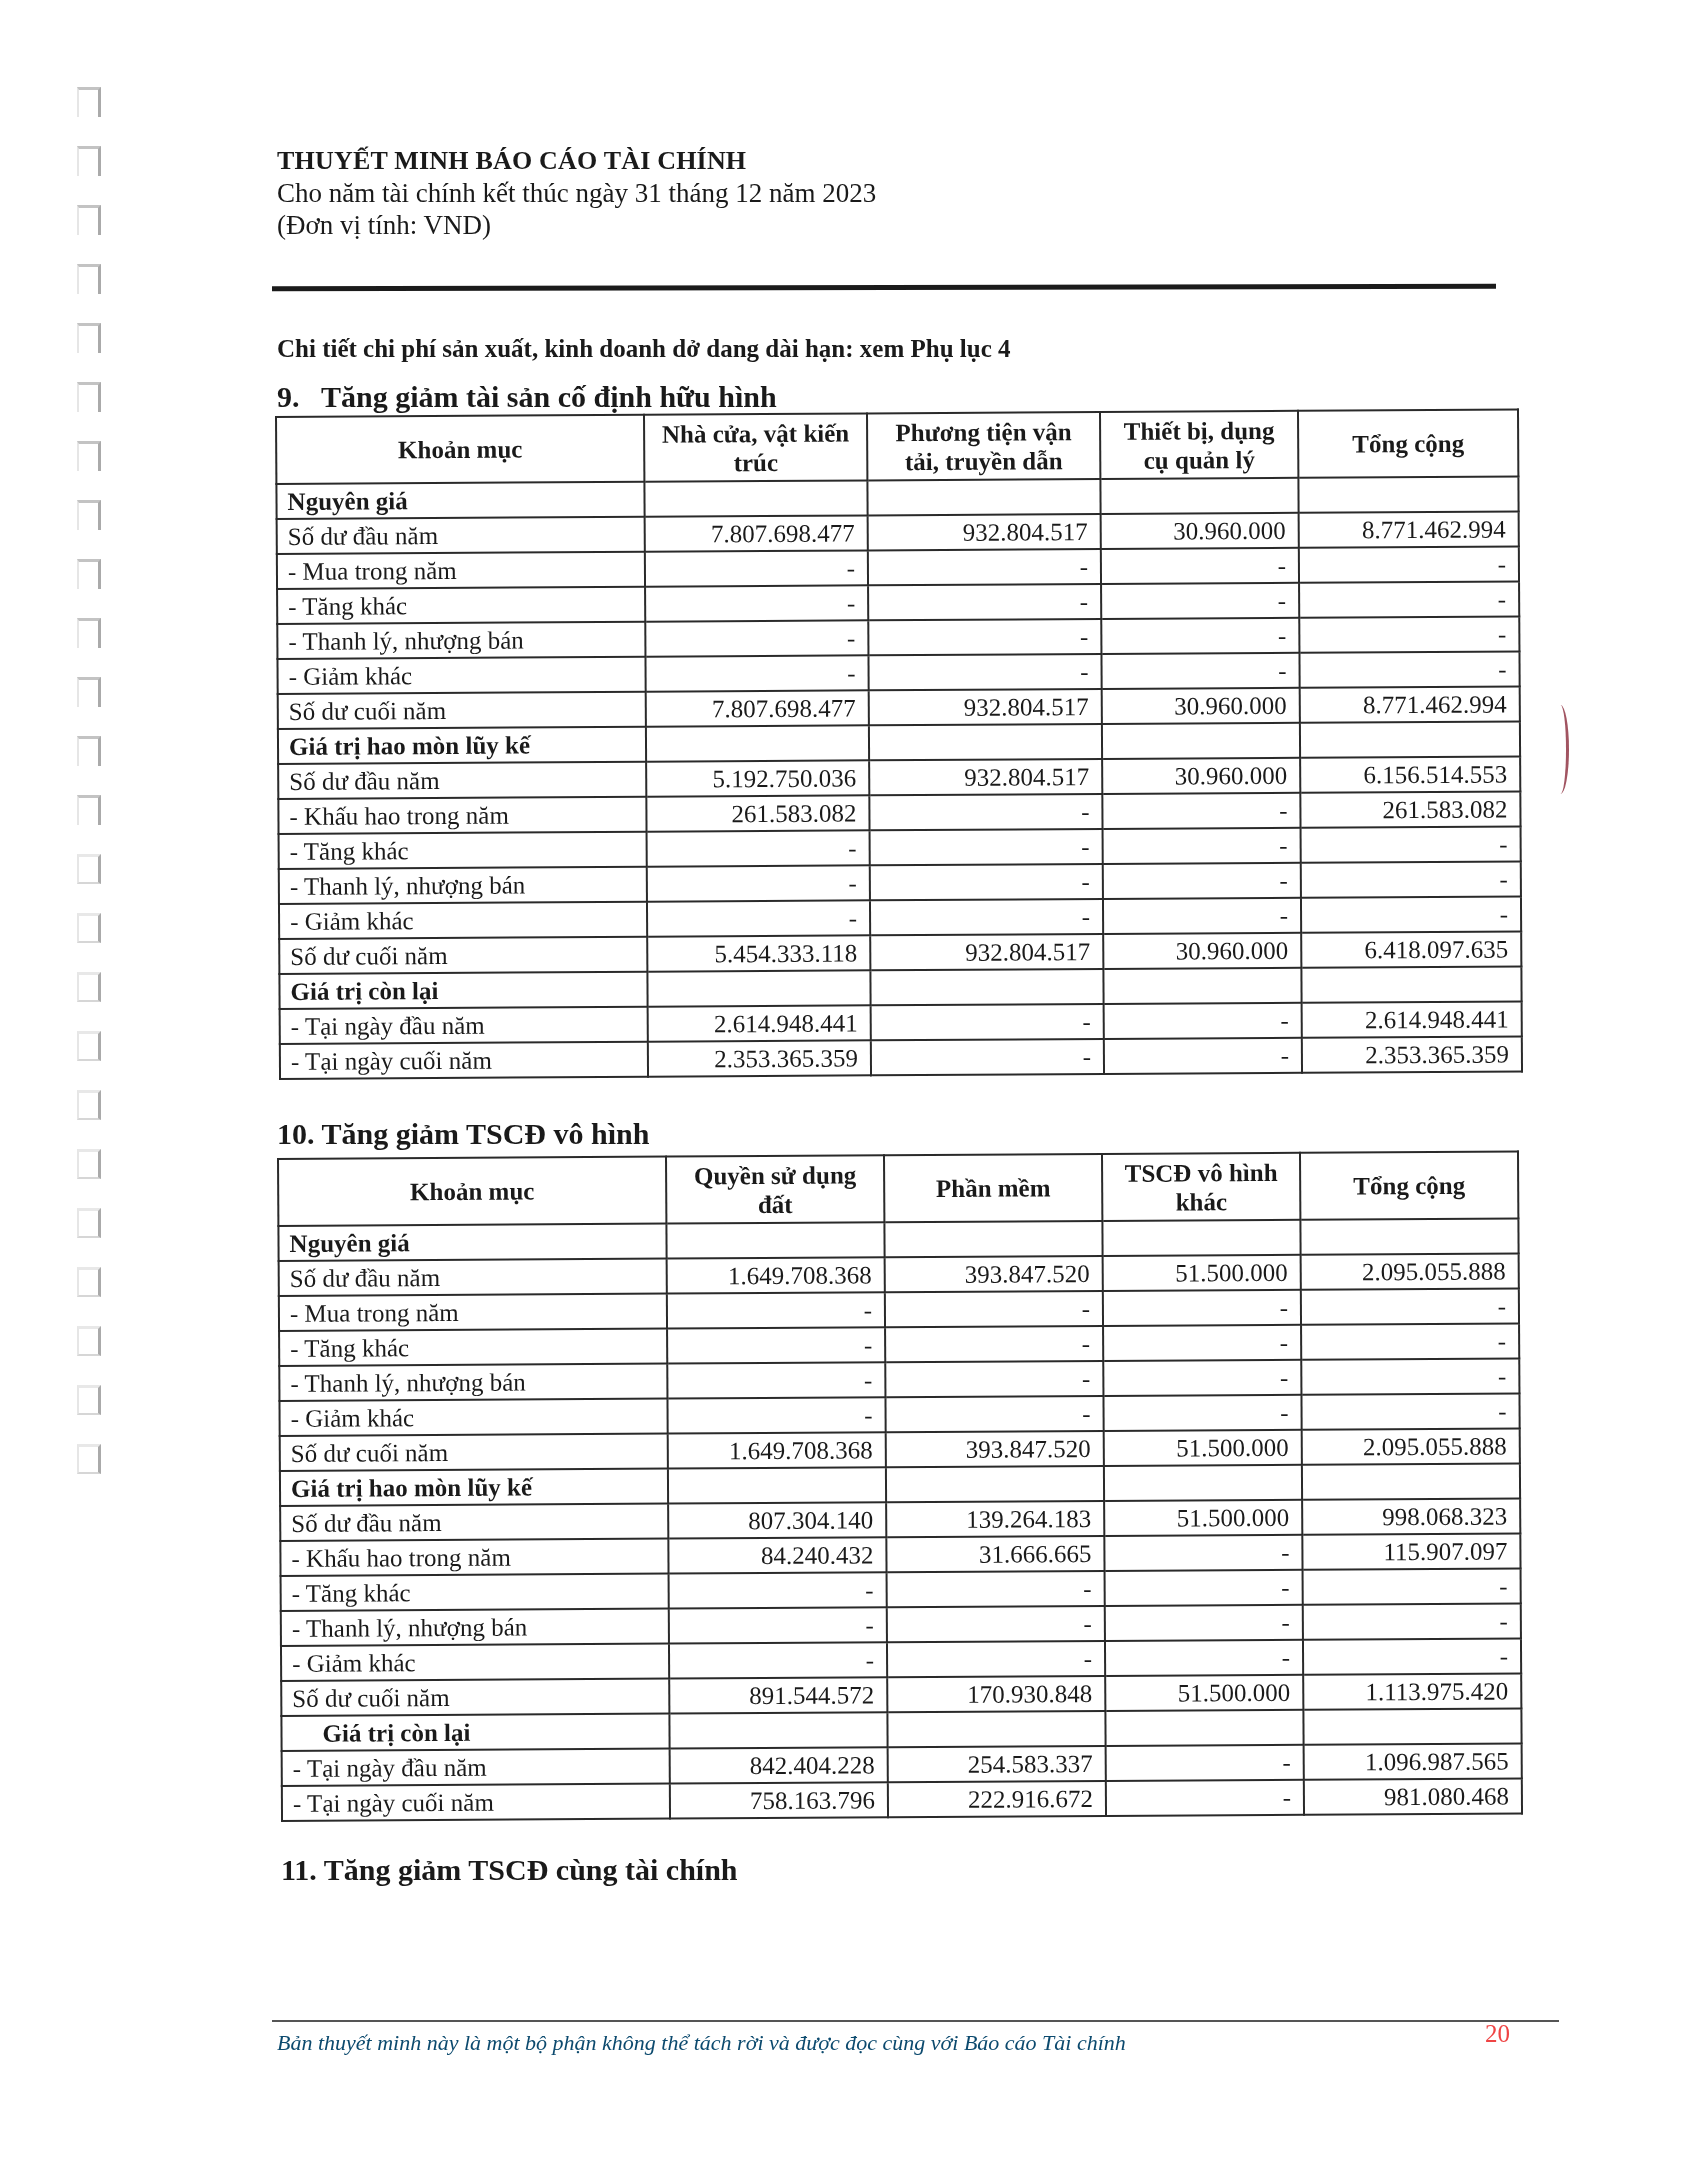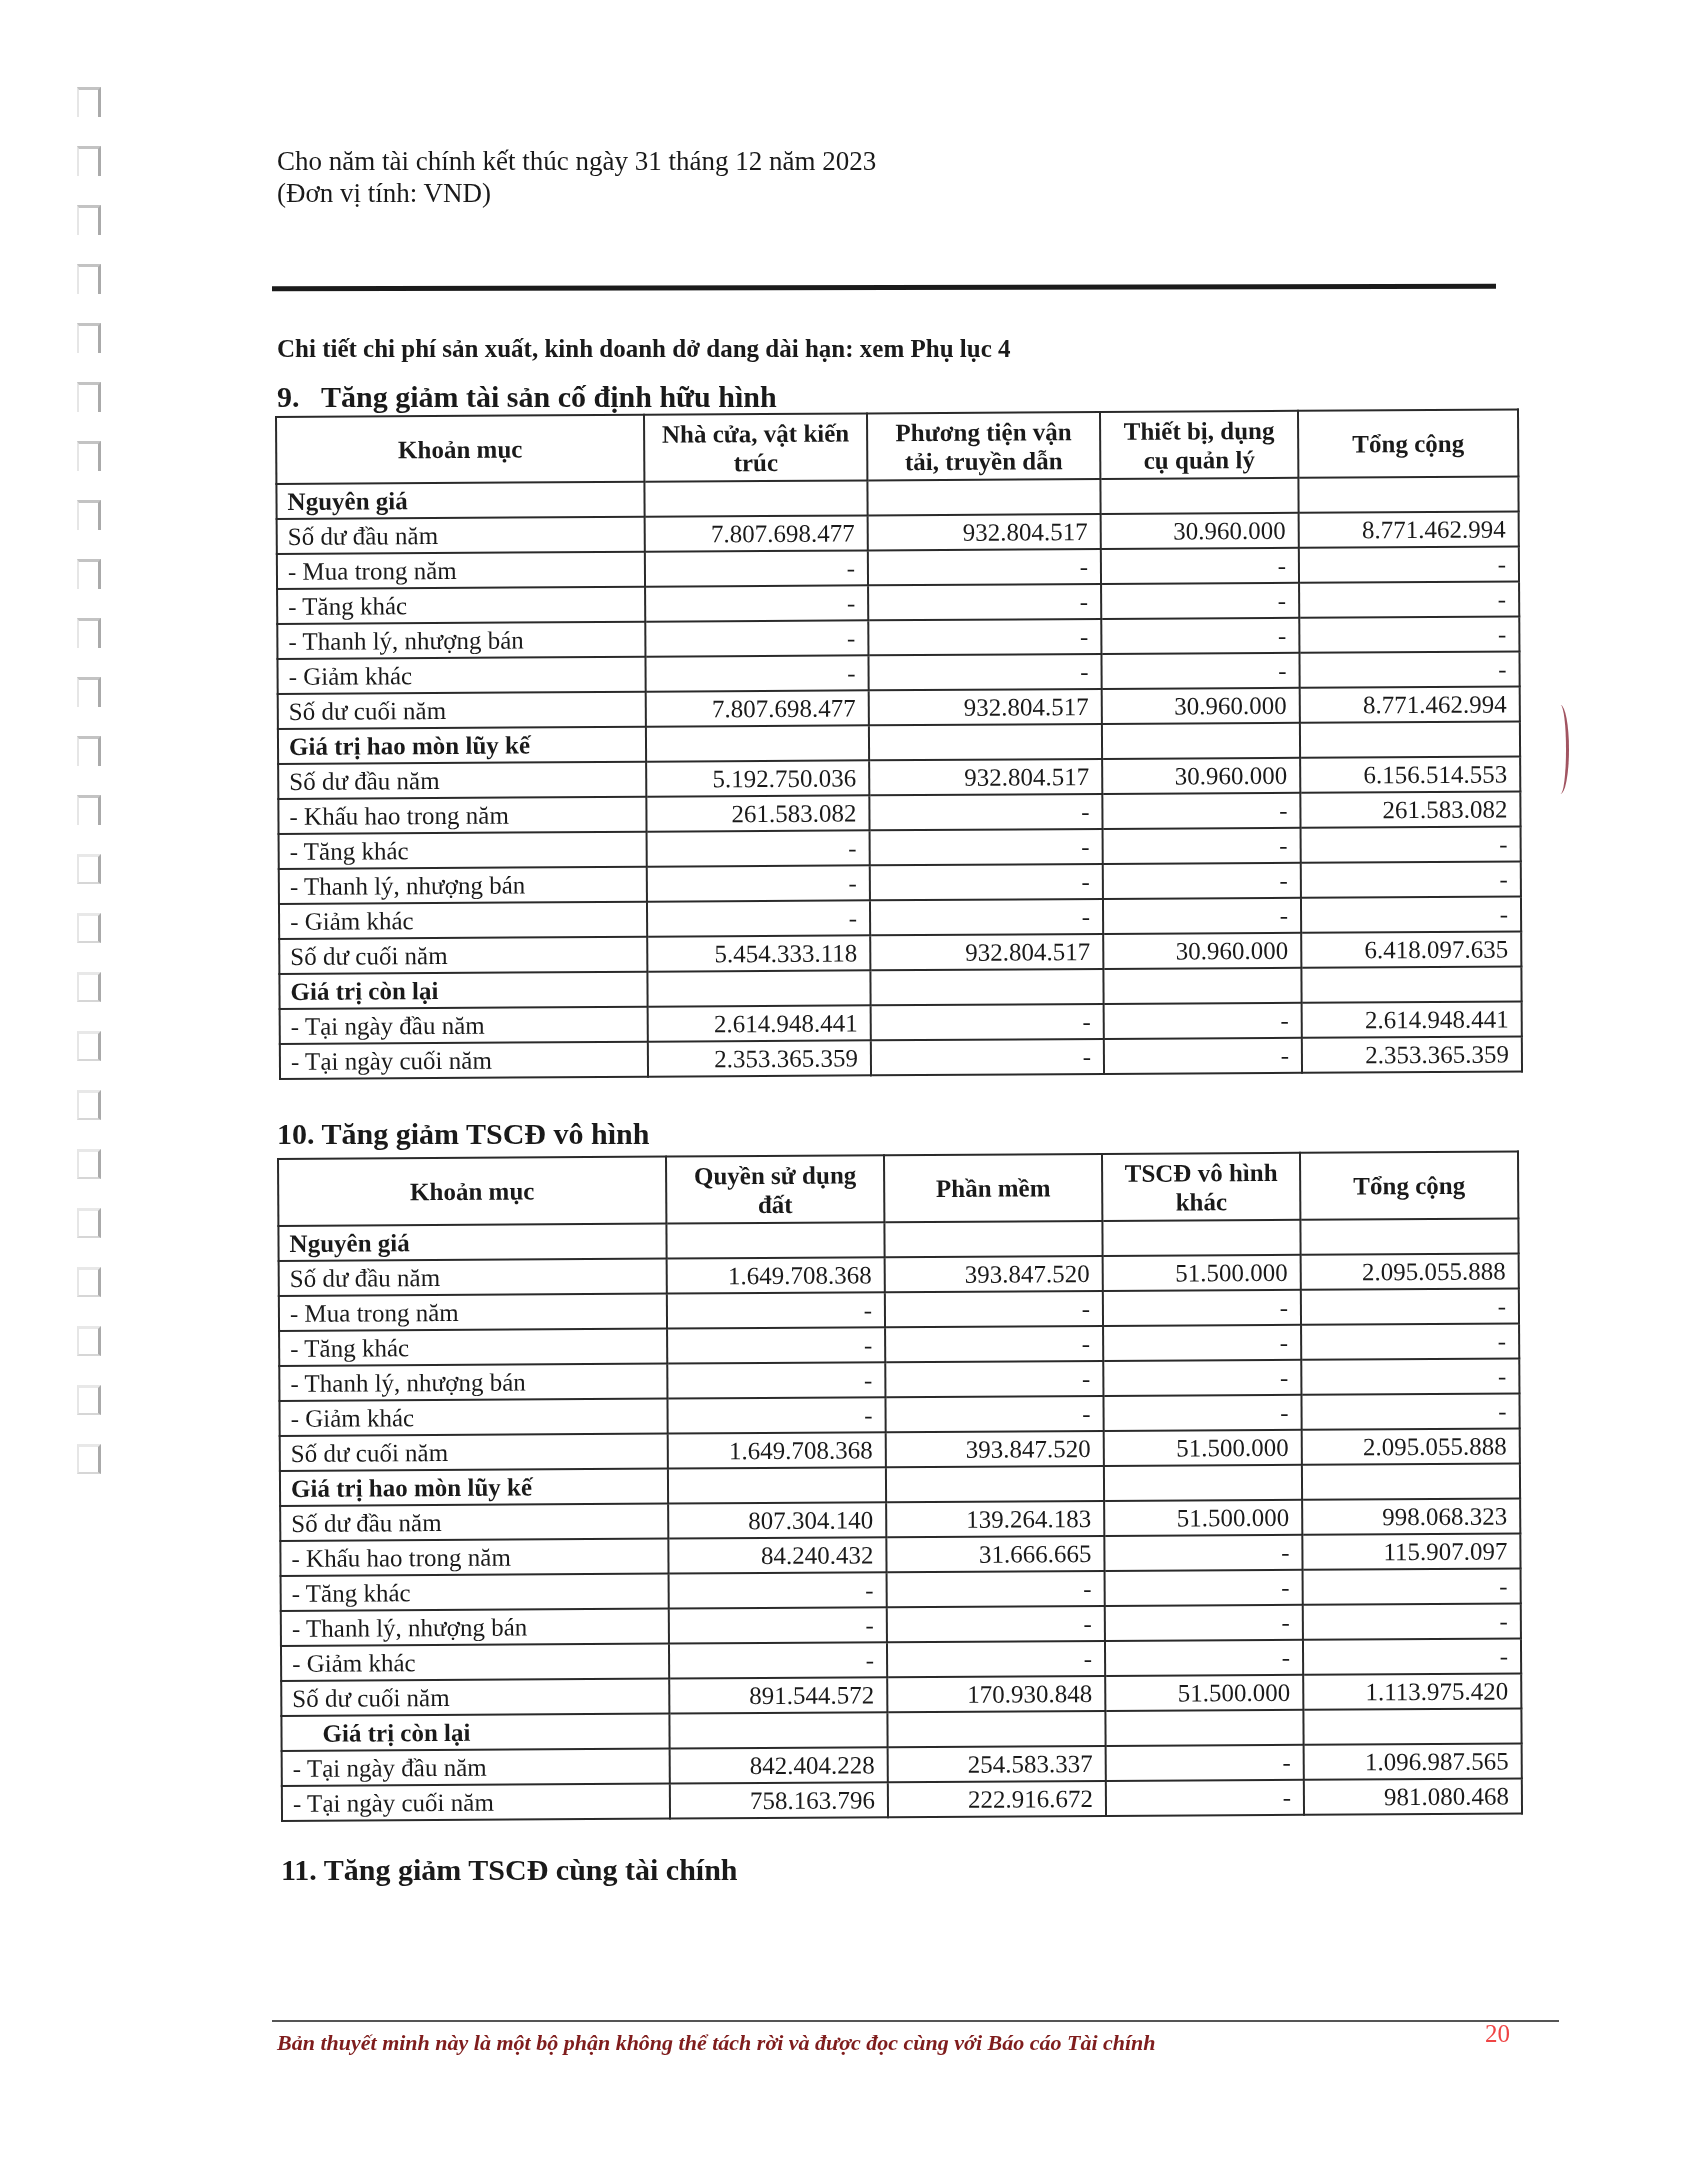--- a/index.html
+++ b/index.html
@@ -32,21 +32,21 @@
   table.fa td.lbl { text-align: left; padding-left: 10px; }
   table.fa tr.group td.lbl { font-weight: bold; }
   table.fa tr.group.center td.lbl { padding-left: 40px; }
   #t9 { left: 275px; top: 416px; width: 1241px; }
   #t10 { left: 277px; top: 1158px; width: 1240px; }
   .red-mark {
     position: absolute; left: 1552px; top: 705px; width: 14px; height: 89px;
     border-right: 3px solid #8a2a3a; border-radius: 0 60% 60% 0; opacity: .8;
   }
   .footer-rule { position: absolute; left: 272px; top: 2020px; width: 1287px; height: 2px; background: #555; }
-  .footer-text { position: absolute; left: 277px; top: 2030px; font-style: italic; font-size: 22px; color: #7f1d1d; font-weight: bold; }
+  .footer-text { position: absolute; left: 277px; top: 2030px; font-style: italic; font-size: 22px; color: #0c4a6e; }
   .page-num { position: absolute; left: 1485px; top: 2020px; font-size: 25px; color: #ef4444; }
 </style>
 </head>
 <body>
 
 <div class="binder" id="binder">
     <div class="mark"></div>
     <div class="mark"></div>
     <div class="mark"></div>
     <div class="mark"></div>
@@ -66,20 +66,21 @@
     <div class="mark lower"></div>
     <div class="mark lower"></div>
     <div class="mark lower"></div>
     <div class="mark lower"></div>
     <div class="mark lower"></div>
     <div class="mark lower"></div>
     <div class="mark lower"></div>
   </div>
 
 <div class="header">
+  <div class="report">THUYẾT MINH BÁO CÁO TÀI CHÍNH</div>
   <div>Cho năm tài chính kết thúc ngày 31 tháng 12 năm 2023</div>
   <div>(Đơn vị tính: VND)</div>
 </div>
 <div class="rule-top"></div>
 
 <div class="intro">Chi tiết chi phí sản xuất, kinh doanh dở dang dài hạn: xem Phụ lục 4</div>
 
 <div class="sec-title" style="left:277px; top:380px;">
   <span class="num">9.</span><span>Tăng giảm tài sản cố định hữu hình</span>
 </div>

